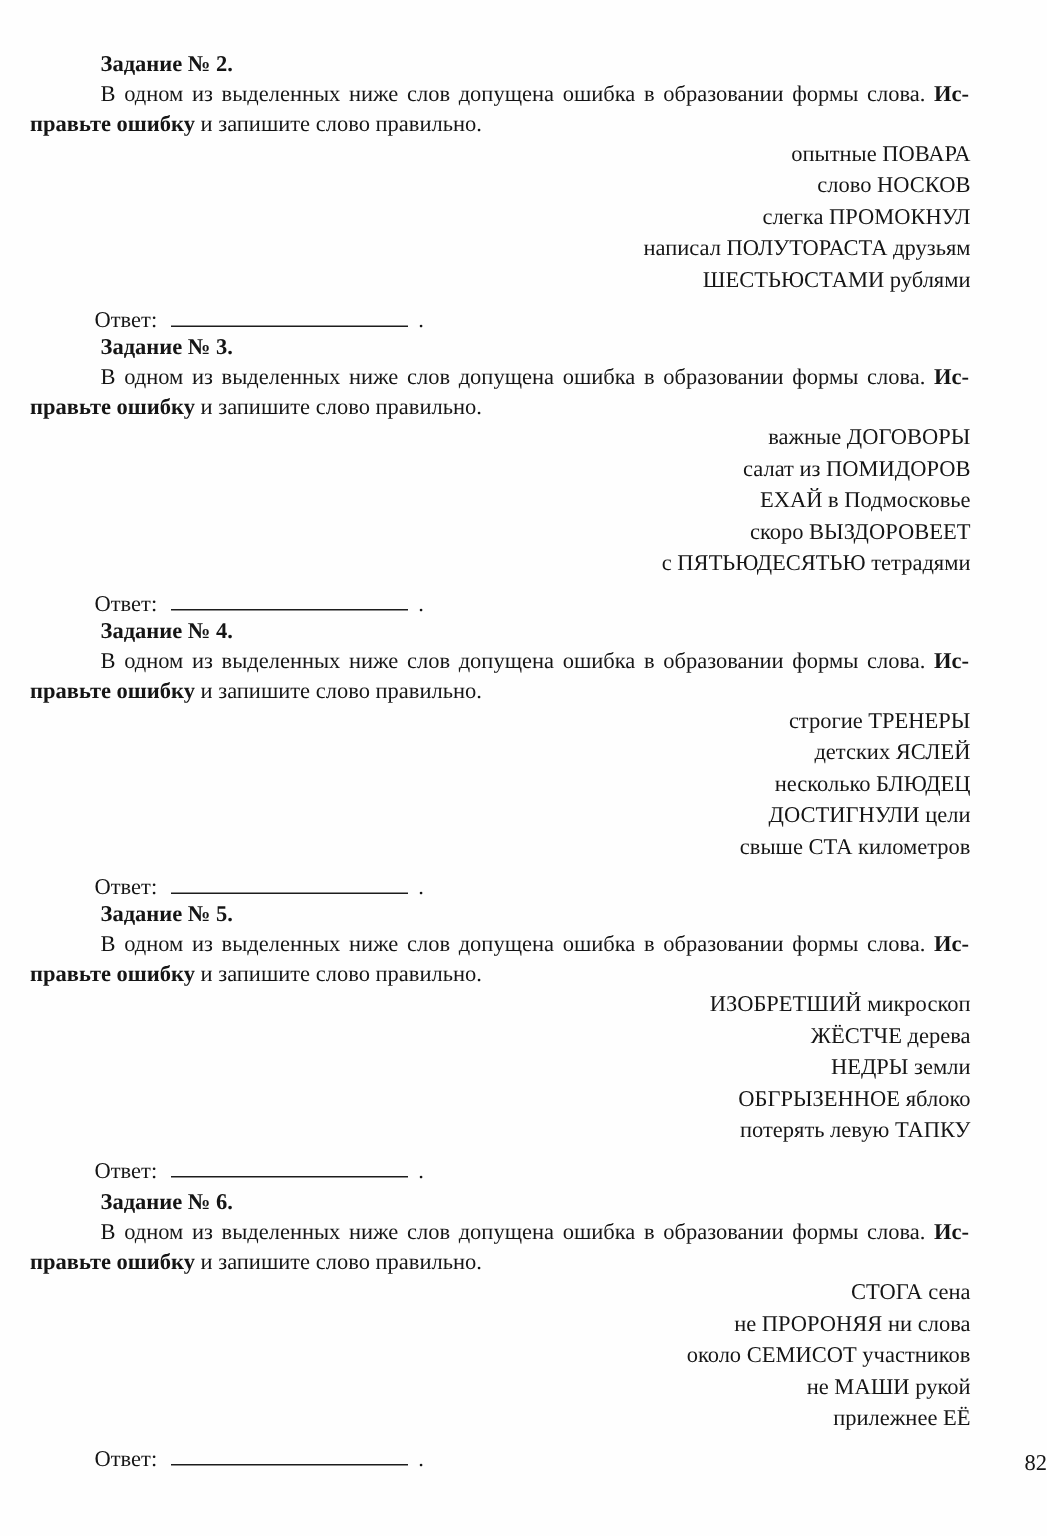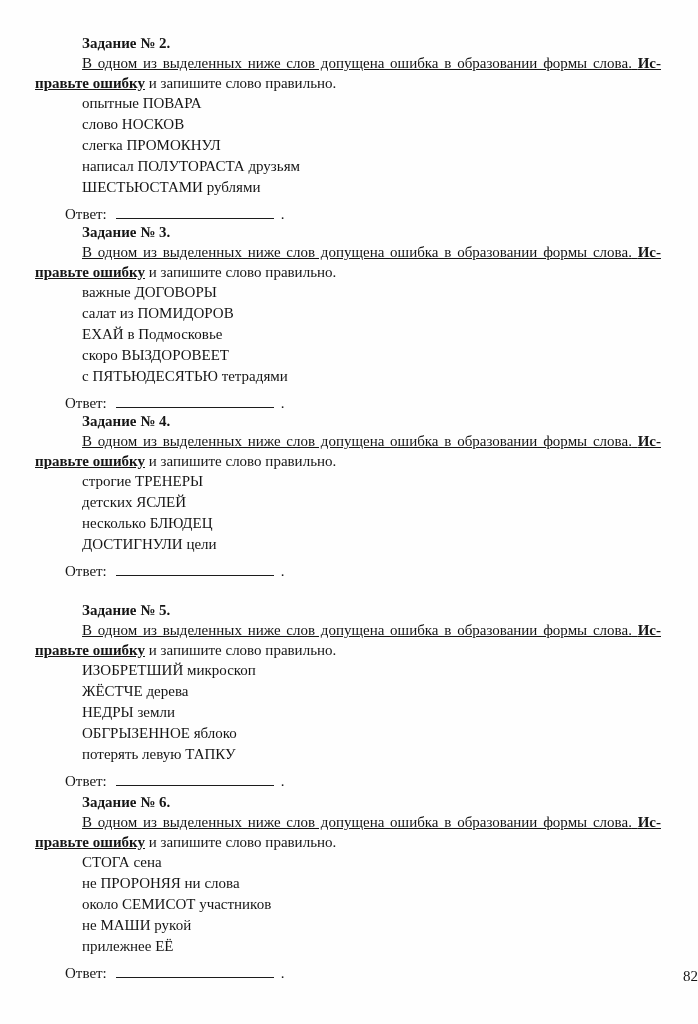--- a/index.html
+++ b/index.html
@@ -15,50 +15,50 @@
     color: #151515;
     overflow: hidden;
   }
   .page {
     position: absolute;
     inset: 0;
     background: #fefefe;
   }
   .task {
     position: absolute;
-    left: 35px;
+    left: 20px;
     width: 627px;
     font-size: 15px;
   }
   .task-title {
     margin: 0 0 0 47px;
     font-size: 15px;
     font-weight: bold;
     line-height: 20px;
   }
   .instr-line1 {
     margin-left: 47px;
     width: 579px;
     line-height: 20px;
     text-align: justify;
     text-align-last: justify;
     white-space: nowrap;
-    text-decoration: underline;
   }
   .instr-line1 b { font-weight: bold; }
   .instr-line2 {
     line-height: 20px;
   }
-  .instr-line2 b { font-weight: bold; text-decoration: underline; }
+  .instr-line2 b { font-weight: bold; }
   .item {
     margin-left: 47px;
     line-height: 21px;
+    text-align: right;
   }
   .answer-row {
-    margin-left: 30px;
+    margin-left: 43px;
     margin-top: 6px;
     line-height: 20px;
   }
   .answer-blank {
     display: inline-block;
     width: 158px;
     height: 13px;
     margin-left: 9px;
     border-bottom: 1.6px solid #1c1c1c;
     vertical-align: baseline;
@@ -115,20 +115,21 @@
 
   <section class="task" style="top:411px">
     <h3 class="task-title">Задание № 4.</h3>
     <div class="instr-line1"><span>В одном из выделенных ниже слов допущена ошибка в образовании формы слова.</span> <b>Ис-</b></div>
     <div class="instr-line2"><b>правьте ошибку</b><span> и запишите слово правильно.</span></div>
     <div class="items">
       <div class="item">строгие ТРЕНЕРЫ</div>
       <div class="item">детских ЯСЛЕЙ</div>
       <div class="item">несколько БЛЮДЕЦ</div>
       <div class="item">ДОСТИГНУЛИ цели</div>
+      <div class="item">свыше СТА километров</div>
     </div>
     <div class="answer-row">
       <span>Ответ:</span><span class="answer-blank"></span><span class="answer-period">.</span>
     </div>
   </section>
 
   <section class="task" style="top:600px">
     <h3 class="task-title">Задание № 5.</h3>
     <div class="instr-line1"><span>В одном из выделенных ниже слов допущена ошибка в образовании формы слова.</span> <b>Ис-</b></div>
     <div class="instr-line2"><b>правьте ошибку</b><span> и запишите слово правильно.</span></div>

